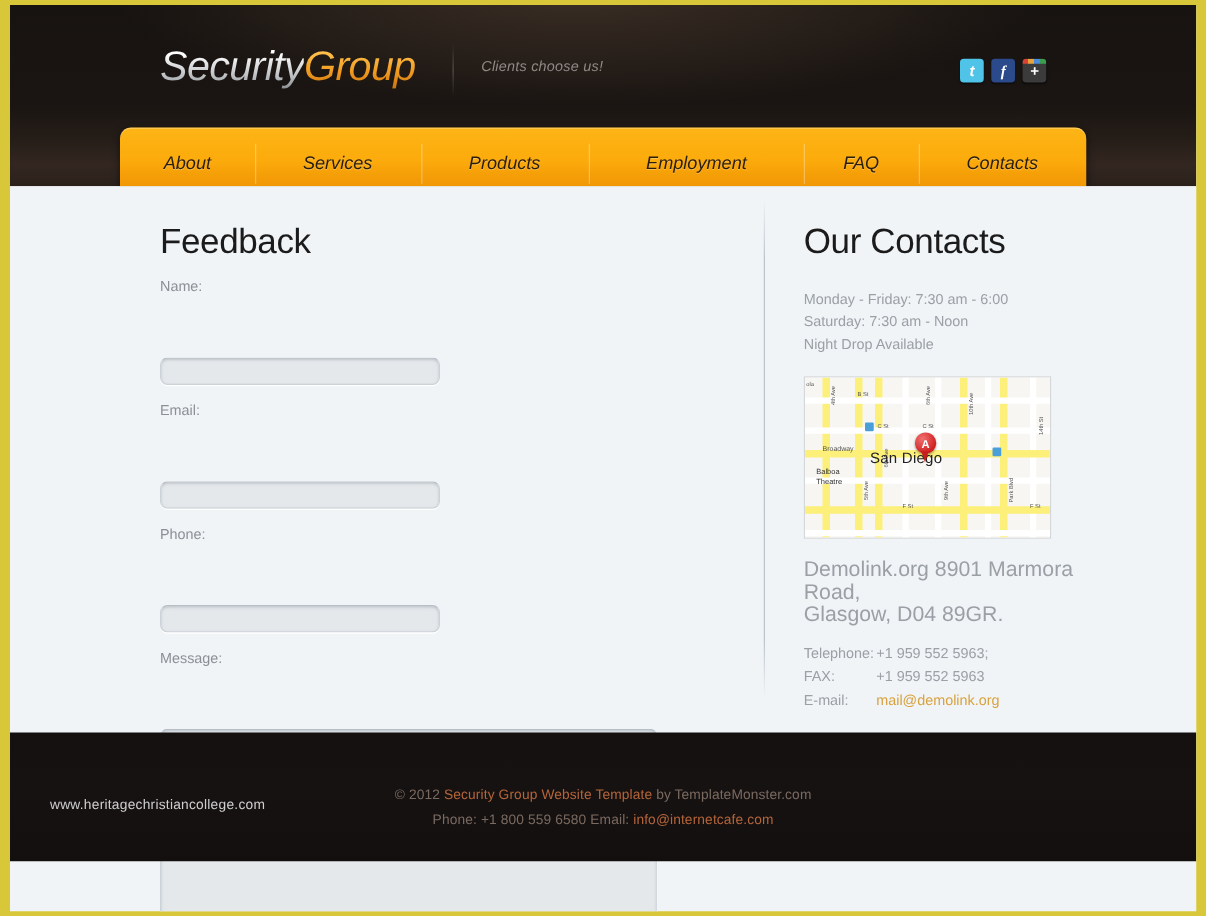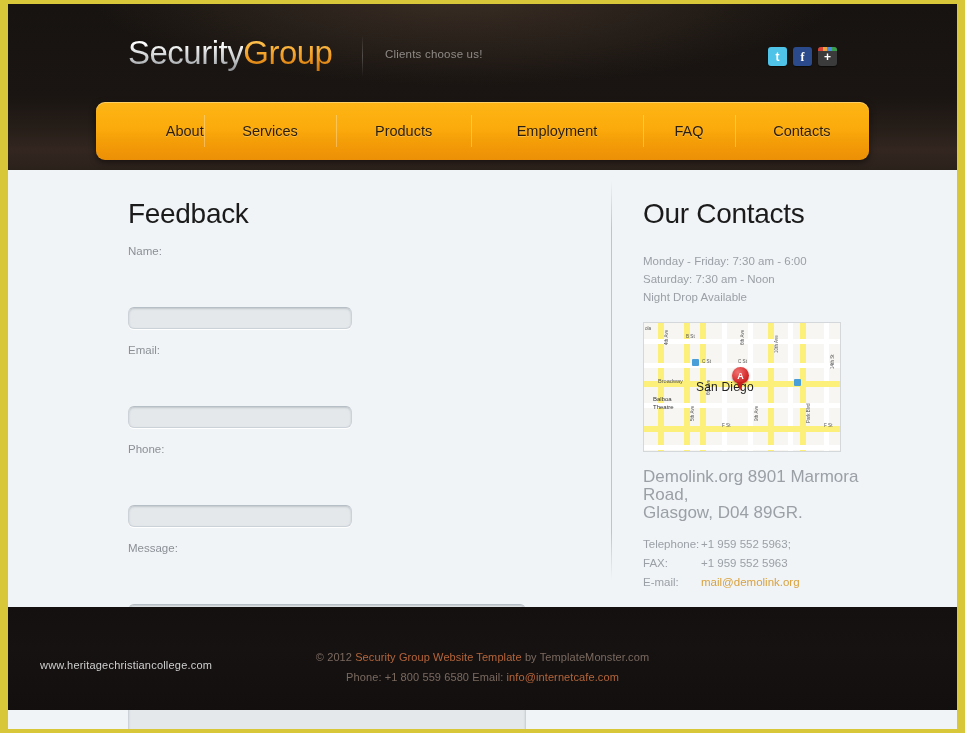--- a/index.html
+++ b/index.html
@@ -11,23 +11,24 @@
   }
   .page-frame{
     position:absolute;left:8px;top:4px;
     width:949px;height:725px;
     background:#f1f4f7;
     overflow:hidden;
   }
 
   
   .header{
-    position:relative;height:166px;
+    position:relative;height:145px;
     background:linear-gradient(180deg,#171310 0%,#1a1512 55%,#241c17 72%,#332620 88%,#2b211b 100%);
     overflow:hidden;
+    font-style:italic;
   }
   .header-sheen{
     position:absolute;left:0;top:0;width:100%;height:120px;
     background:radial-gradient(ellipse 520px 130px at 48% -10%,rgba(90,70,55,.55),rgba(0,0,0,0) 72%);
     pointer-events:none;
   }
   .logo{
     position:absolute;left:120px;top:30px;
     font-size:33px;letter-spacing:-.5px;white-space:nowrap;
   }
@@ -68,21 +69,21 @@
   }
   .nav-item{
     flex:1 1 auto;text-align:center;font-size:14.5px;color:#2a1d0c;
     position:relative;cursor:pointer;padding:18px 0;
     text-shadow:0 1px 0 rgba(255,255,255,.28);
   }
   .nav-item + .nav-item::before{
     content:"";position:absolute;left:0;top:10px;bottom:10px;width:1px;
     background:rgba(255,255,255,.30);
   }
-  .nav-i-about{flex-grow:.95;text-align:right;}
+  .nav-i-about{flex-grow:.95;}
   .nav-i-services{flex-grow:1.05;}
   .nav-i-products{flex-grow:1.05;}
   .nav-i-employment{flex-grow:1.25;}
   .nav-i-faq{flex-grow:.85;}
   .nav-i-contacts{flex-grow:1.05;}
 
   
   .content{
     position:relative;height:437px;background:#f1f4f7;
   }

